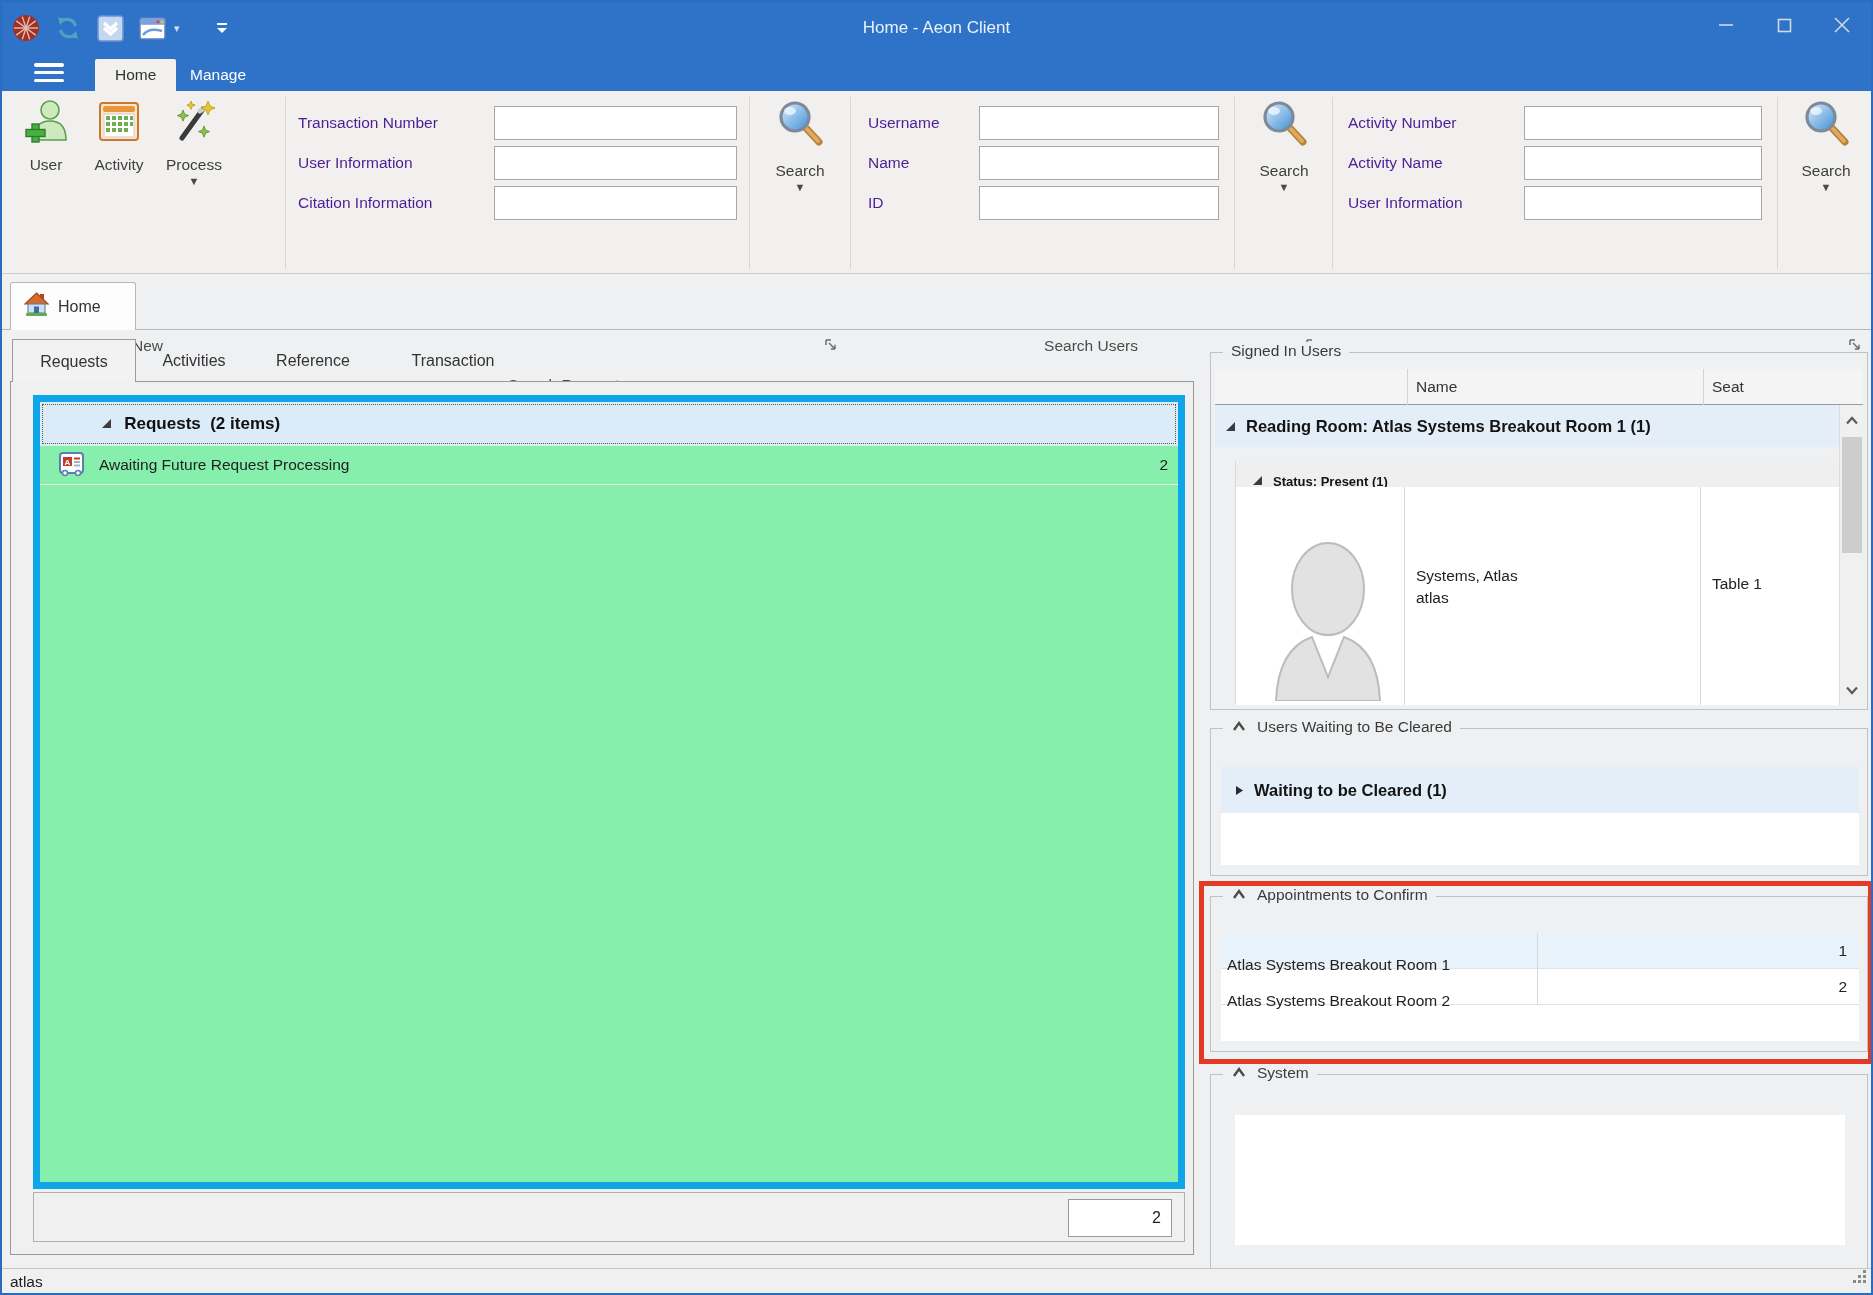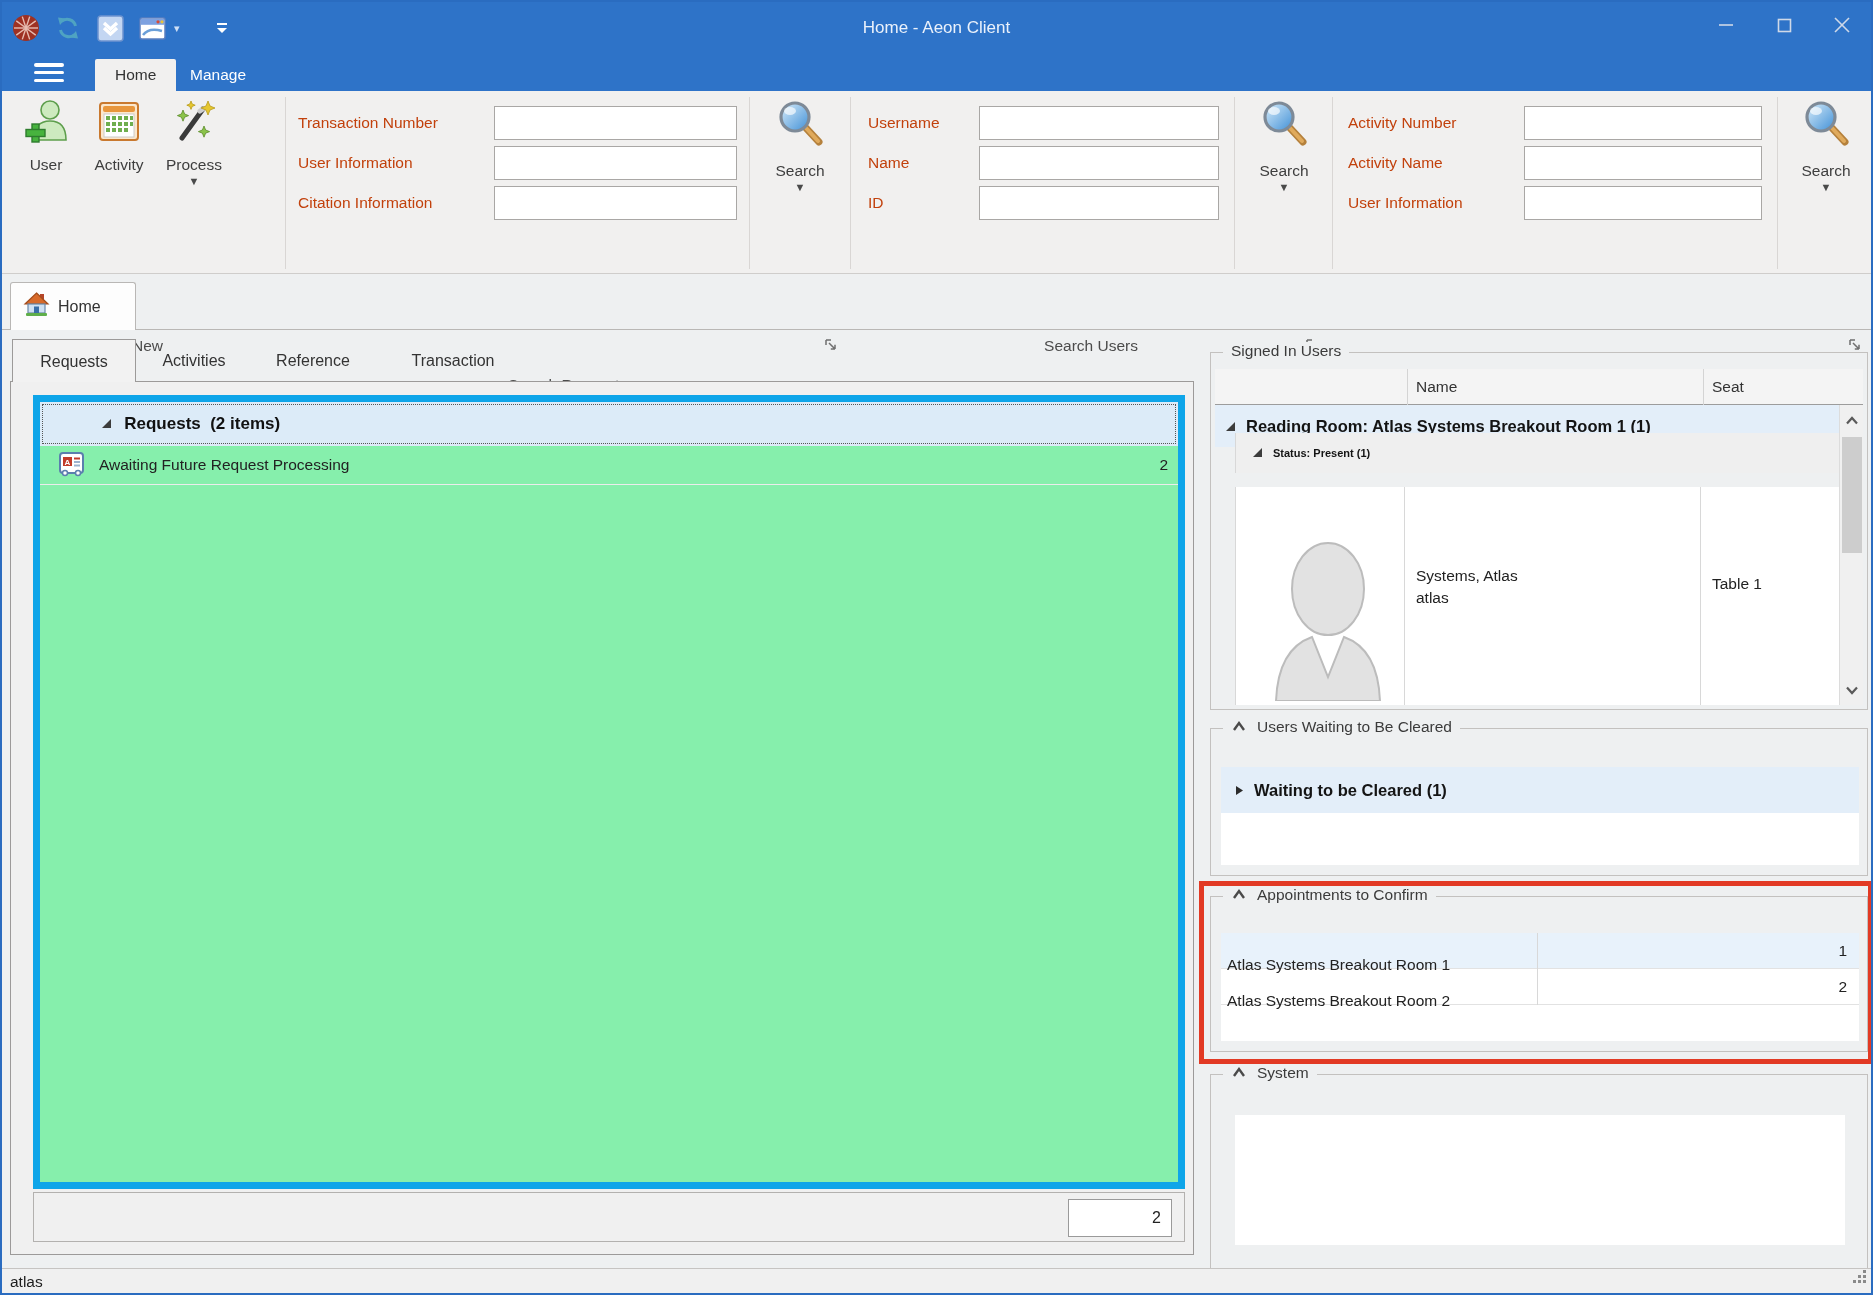--- a/index.html
+++ b/index.html
@@ -22,21 +22,21 @@
   .hamburger span { display:block; height:3.5px; background:#ffffff; border-radius:2px; }
   .rtab { position:absolute; top:5px; height:32px; line-height:32px; padding:0 20px; font-size:15.5px; color:#ffffff; cursor:pointer; }
   .rtab.active { background:#f1f0ef; color:#333333; border-radius:2px 2px 0 0; }
 
   
   .ribbon { position:absolute; left:0; top:89px; width:100%; height:183px; background:#f1f0ef; border-bottom:1px solid #cfcdcb; }
   .rsep { position:absolute; top:6px; width:1px; height:172px; background:#d9d6d4; }
   .big-btn { position:absolute; top:7px; display:flex; flex-direction:column; align-items:center; cursor:pointer; }
   .big-btn .lbl { margin-top:8px; font-size:15.5px; color:#3e3e3e; }
   .big-btn .drop { font-size:11px; color:#4a4a4a; margin-top:1px; }
-  .field-label { position:absolute; height:34px; line-height:34px; font-size:15.5px; color:#c2410c; }
+  .field-label { position:absolute; height:34px; line-height:34px; font-size:15.5px; color:#4c1d95; }
   .field-input { position:absolute; height:34px; background:#ffffff; border:1px solid #a9a7a5; font-size:15px; padding:0 6px; color:#222; }
   .group-label { position:absolute; top:244px; height:24px; line-height:22px; text-align:center; font-size:15.5px; color:#4b4b4b; }
   .launcher { position:absolute; top:247px; width:16px; height:16px; cursor:pointer; }
 
   
   .doc-strip { position:absolute; left:0; top:272px; width:100%; height:56px; background:#eef0f1; }
   .doc-strip .underline { position:absolute; left:0; top:55px; width:100%; height:1px; background:#b9b7b5; }
   .doc-tab { position:absolute; left:8px; top:8px; width:126px; height:48px; background:#fdfdfd; border:1px solid #b9b7b5; border-bottom:none; border-radius:3px 3px 0 0; display:flex; align-items:center; gap:8px; padding-left:12px; font-size:16px; color:#333; cursor:pointer; }
 
   
@@ -386,21 +386,21 @@
 
     <div class="group-row blue-row" style="left:4px;top:52px;width:626px;height:42px;font-size:16.5px;">
       <span style="margin-left:10px;">
         <svg width="11" height="11" viewBox="0 0 11 11">
             <polygon points="10,1 10,10 1,10" fill="#3c3c3c"></polygon>
           </svg>
       </span>
       <span>Reading Room: Atlas Systems Breakout Room 1 (1)</span>
     </div>
 
-    <div class="group-row gray-row" style="left:24px;top:80px;width:606px;height:40px;font-size:11px;border-left:1px solid #d8d8d8;">
+    <div class="group-row gray-row" style="left:24px;top:108px;width:606px;height:40px;font-size:13px;border-left:1px solid #d8d8d8;">
       <span style="margin-left:16px;">
         <svg width="11" height="11" viewBox="0 0 11 11">
             <polygon points="10,1 10,10 1,10" fill="#3c3c3c"></polygon>
           </svg>
       </span>
       <span>Status: Present (1)</span>
     </div>
 
     <div style="position:absolute;left:24px;top:134px;width:606px;height:218px;background:#ffffff;border-left:1px solid #d8d8d8;">
       <span style="position:absolute;left:30px;bottom:0;">

